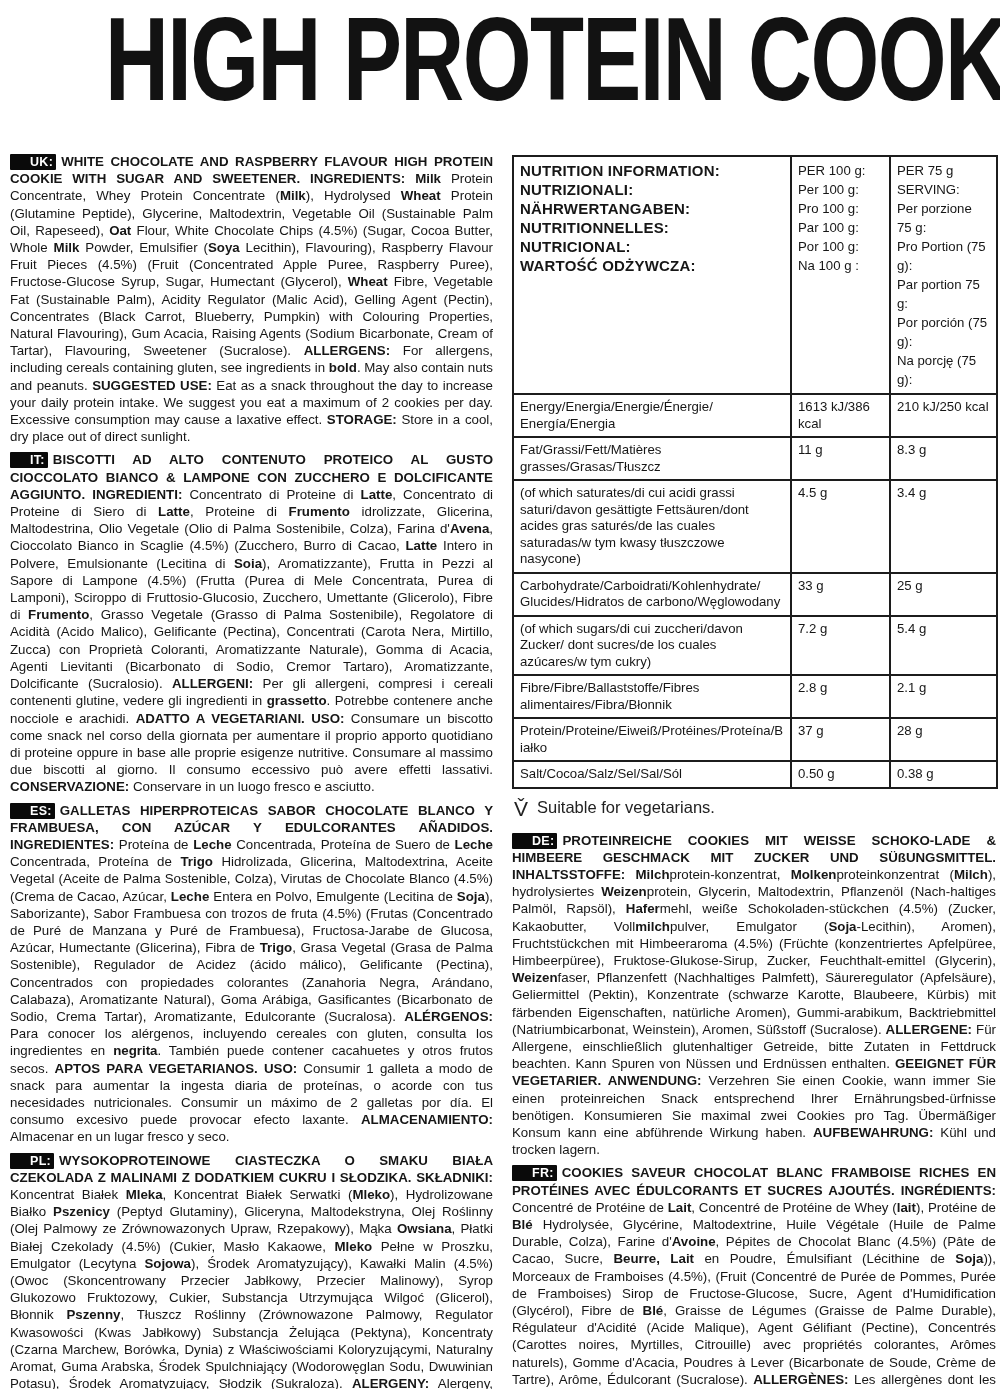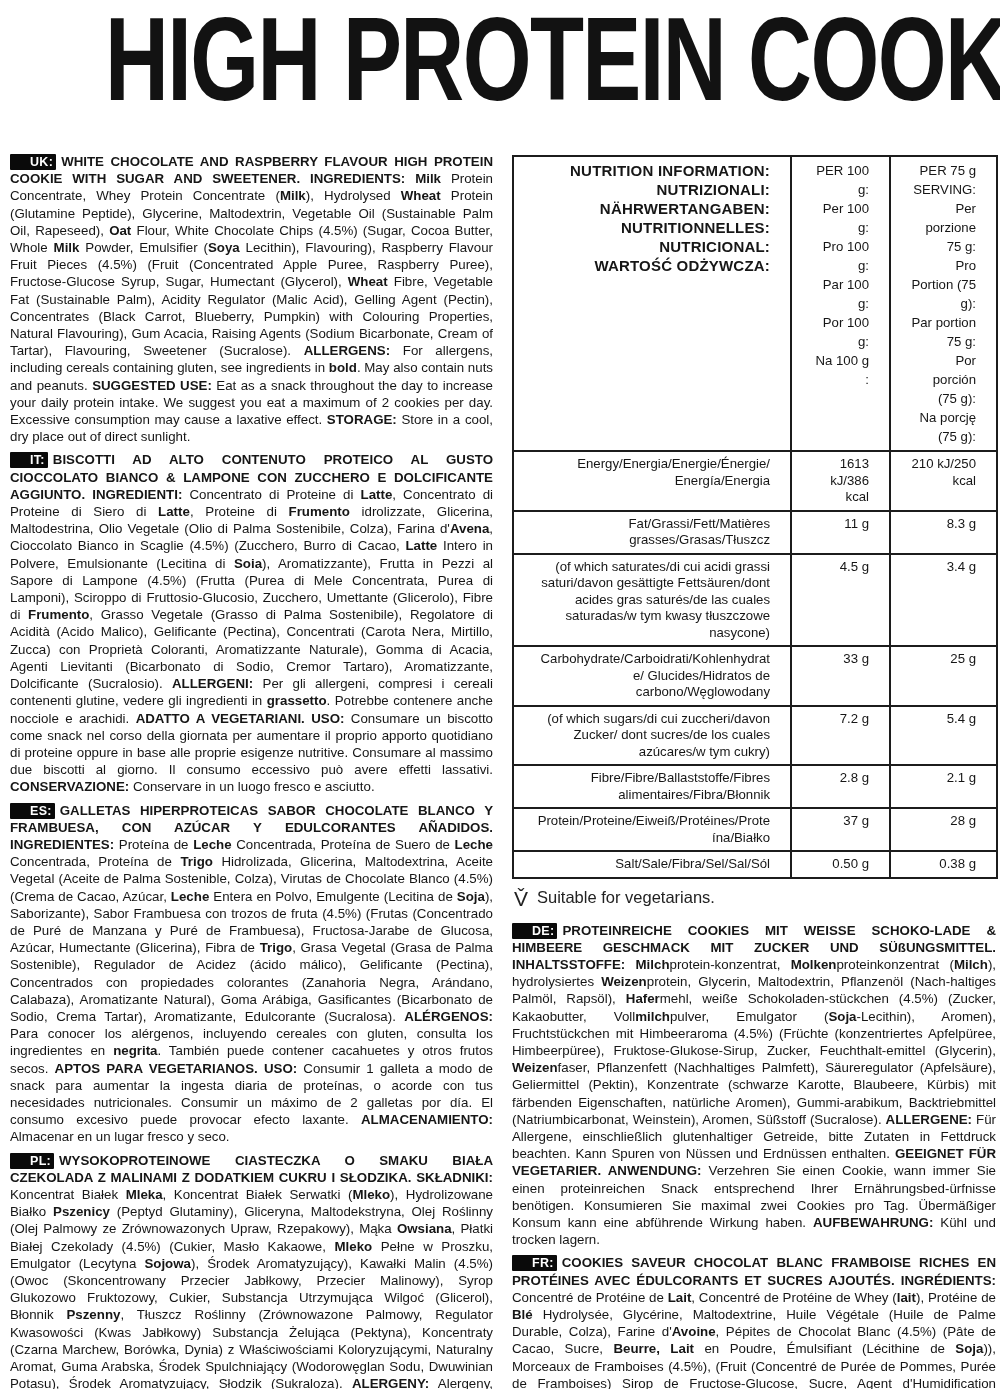--- a/index.html
+++ b/index.html
@@ -19,21 +19,21 @@
   .col.right{left:512px;width:484px;}
   .sec{margin:0 0 6px 0;}
   .badge{
     display:inline-block;background:#0a0a0a;color:#ffffff;font-weight:bold;
     font-size:12.5px;line-height:14px;padding:1px 3px 1px 20px;margin-right:5px;
     border-radius:1px;letter-spacing:0.3px;vertical-align:baseline;
   }
   b{font-weight:bold;}
   table.nutrition{border-collapse:collapse;width:100%;margin:2px 0 8px 0;table-layout:fixed;}
   table.nutrition th, table.nutrition td{
-    border:2px solid #1c1c1c;padding:4px 20px;vertical-align:top;text-align:right;
+    border:2px solid #1c1c1c;padding:4px 6px;vertical-align:top;text-align:left;
     font-weight:normal;font-size:13.2px;line-height:16.5px;word-wrap:break-word;
   }
   table.nutrition thead th{line-height:19px;}
   table.nutrition thead th.h-main{font-size:15px;font-weight:bold;letter-spacing:0.2px;}
   .veg{display:flex;align-items:center;gap:9px;margin:9px 0 13px 2px;font-size:16.5px;color:#222;text-align:left;}
   .veg-glyph{font-size:21px;font-weight:500;line-height:1;color:#222;}
   .logo{
     position:absolute;bottom:8px;left:0;width:100%;text-align:center;
     font-family:"DejaVu Sans", sans-serif;font-weight:bold;font-size:46px;
     letter-spacing:0.5px;color:#1b1b1b;line-height:1.1;
@@ -120,21 +120,21 @@
             <td>Fibre/Fibre/Ballaststoffe/Fibres alimentaires/Fibra/Błonnik</td>
             <td>2.8 g</td>
             <td>2.1 g</td>
           </tr>
           <tr>
             <td>Protein/Proteine/Eiweiß/Protéines/Proteína/Białko</td>
             <td>37 g</td>
             <td>28 g</td>
           </tr>
           <tr>
-            <td>Salt/Sale/Fibra/Sel/Sal/Sól</td>
+            <td>Salt/Cocoa/Salz/Sel/Sal/Sól</td>
             <td>0.50 g</td>
             <td>0.38 g</td>
           </tr>
         </tbody>
     </table>
 
     <div class="veg">
       <span class="veg-glyph">V̌</span>
       <span>Suitable for vegetarians.</span>
     </div>

